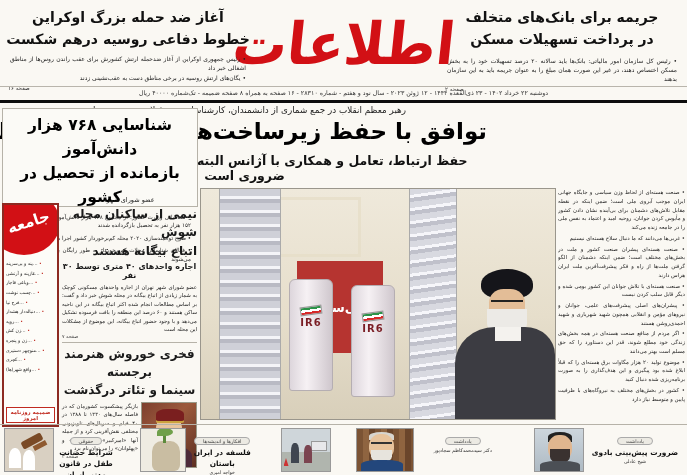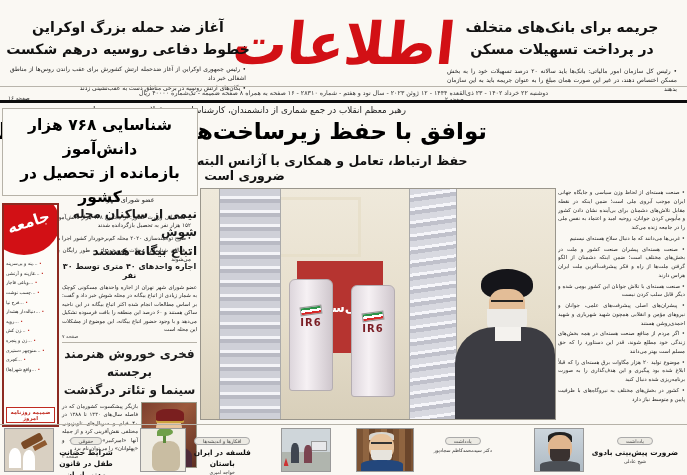--- a/index.html
+++ b/index.html
@@ -4,21 +4,21 @@
 <style>
   * { margin:0; padding:0; box-sizing:border-box; }
   html,body { background:#e9e7e0; }
   body { font-family:"DejaVu Sans", sans-serif; }
   #paper {
     position:relative; width:687px; height:475px; margin:0 auto;
     background:#faf8f3; color:#1a1a1a; overflow:hidden;
     direction:rtl;
   }
   
-  .hdr-block { position:absolute; top:16px; text-align:center; }
+  .hdr-block { position:absolute; top:6px; text-align:center; }
   .hdr-title { font-weight:bold; font-size:14px; line-height:1.6; color:#111; }
   .hdr-body { font-size:6px; color:#222; text-align:justify; line-height:1.55; margin-top:5px; padding:0 4px; }
   .hdr-page { font-size:5.5px; color:#333; text-align:left; padding:2px 6px 0 2px; }
   #nameplate {
     position:absolute; left:242px; right:242px; top:2px; height:84px;
     display:flex; align-items:center; justify-content:center;
   }
   #nameplate .wordmark {
     font-size:54px; font-weight:900; color:#d21015;
     transform:skewX(-6deg) scaleY(1.08); letter-spacing:-2px;
@@ -28,21 +28,21 @@
   #rule-heavy { position:absolute; top:100px; left:0; right:0; height:2.5px; background:#0d0d0d; }
 
   
   #lead { position:absolute; top:105px; left:2px; right:200px; text-align:center; }
   #lead .kicker { font-size:8.8px; color:#222; }
   #lead .headline { font-size:23px; font-weight:900; color:#000; letter-spacing:-0.5px; margin-top:3px; white-space:nowrap; }
   #lead .subhead { font-size:12.5px; font-weight:bold; color:#111; margin-top:9px; }
 
   
   #students {
-    position:absolute; left:2px; top:108px; width:196px; height:88px;
+    position:absolute; left:2px; top:108px; width:196px; height:99px;
     border:1px solid #b6b2a8; background:#fbfaf6; padding:4px 6px; text-align:center;
   }
   #students .h { font-size:15.5px; font-weight:900; line-height:1.55; color:#000; }
   #students .b { font-size:5.6px; text-align:justify; color:#222; line-height:1.5; margin-top:4px; }
   #students .pg { font-size:5px; text-align:left; color:#444; }
 
   
   #jameh {
     position:absolute; left:2px; top:203px; width:57px; height:224px;
     border:2px solid #8d2a22; background:#fdfcf8; overflow:hidden;

